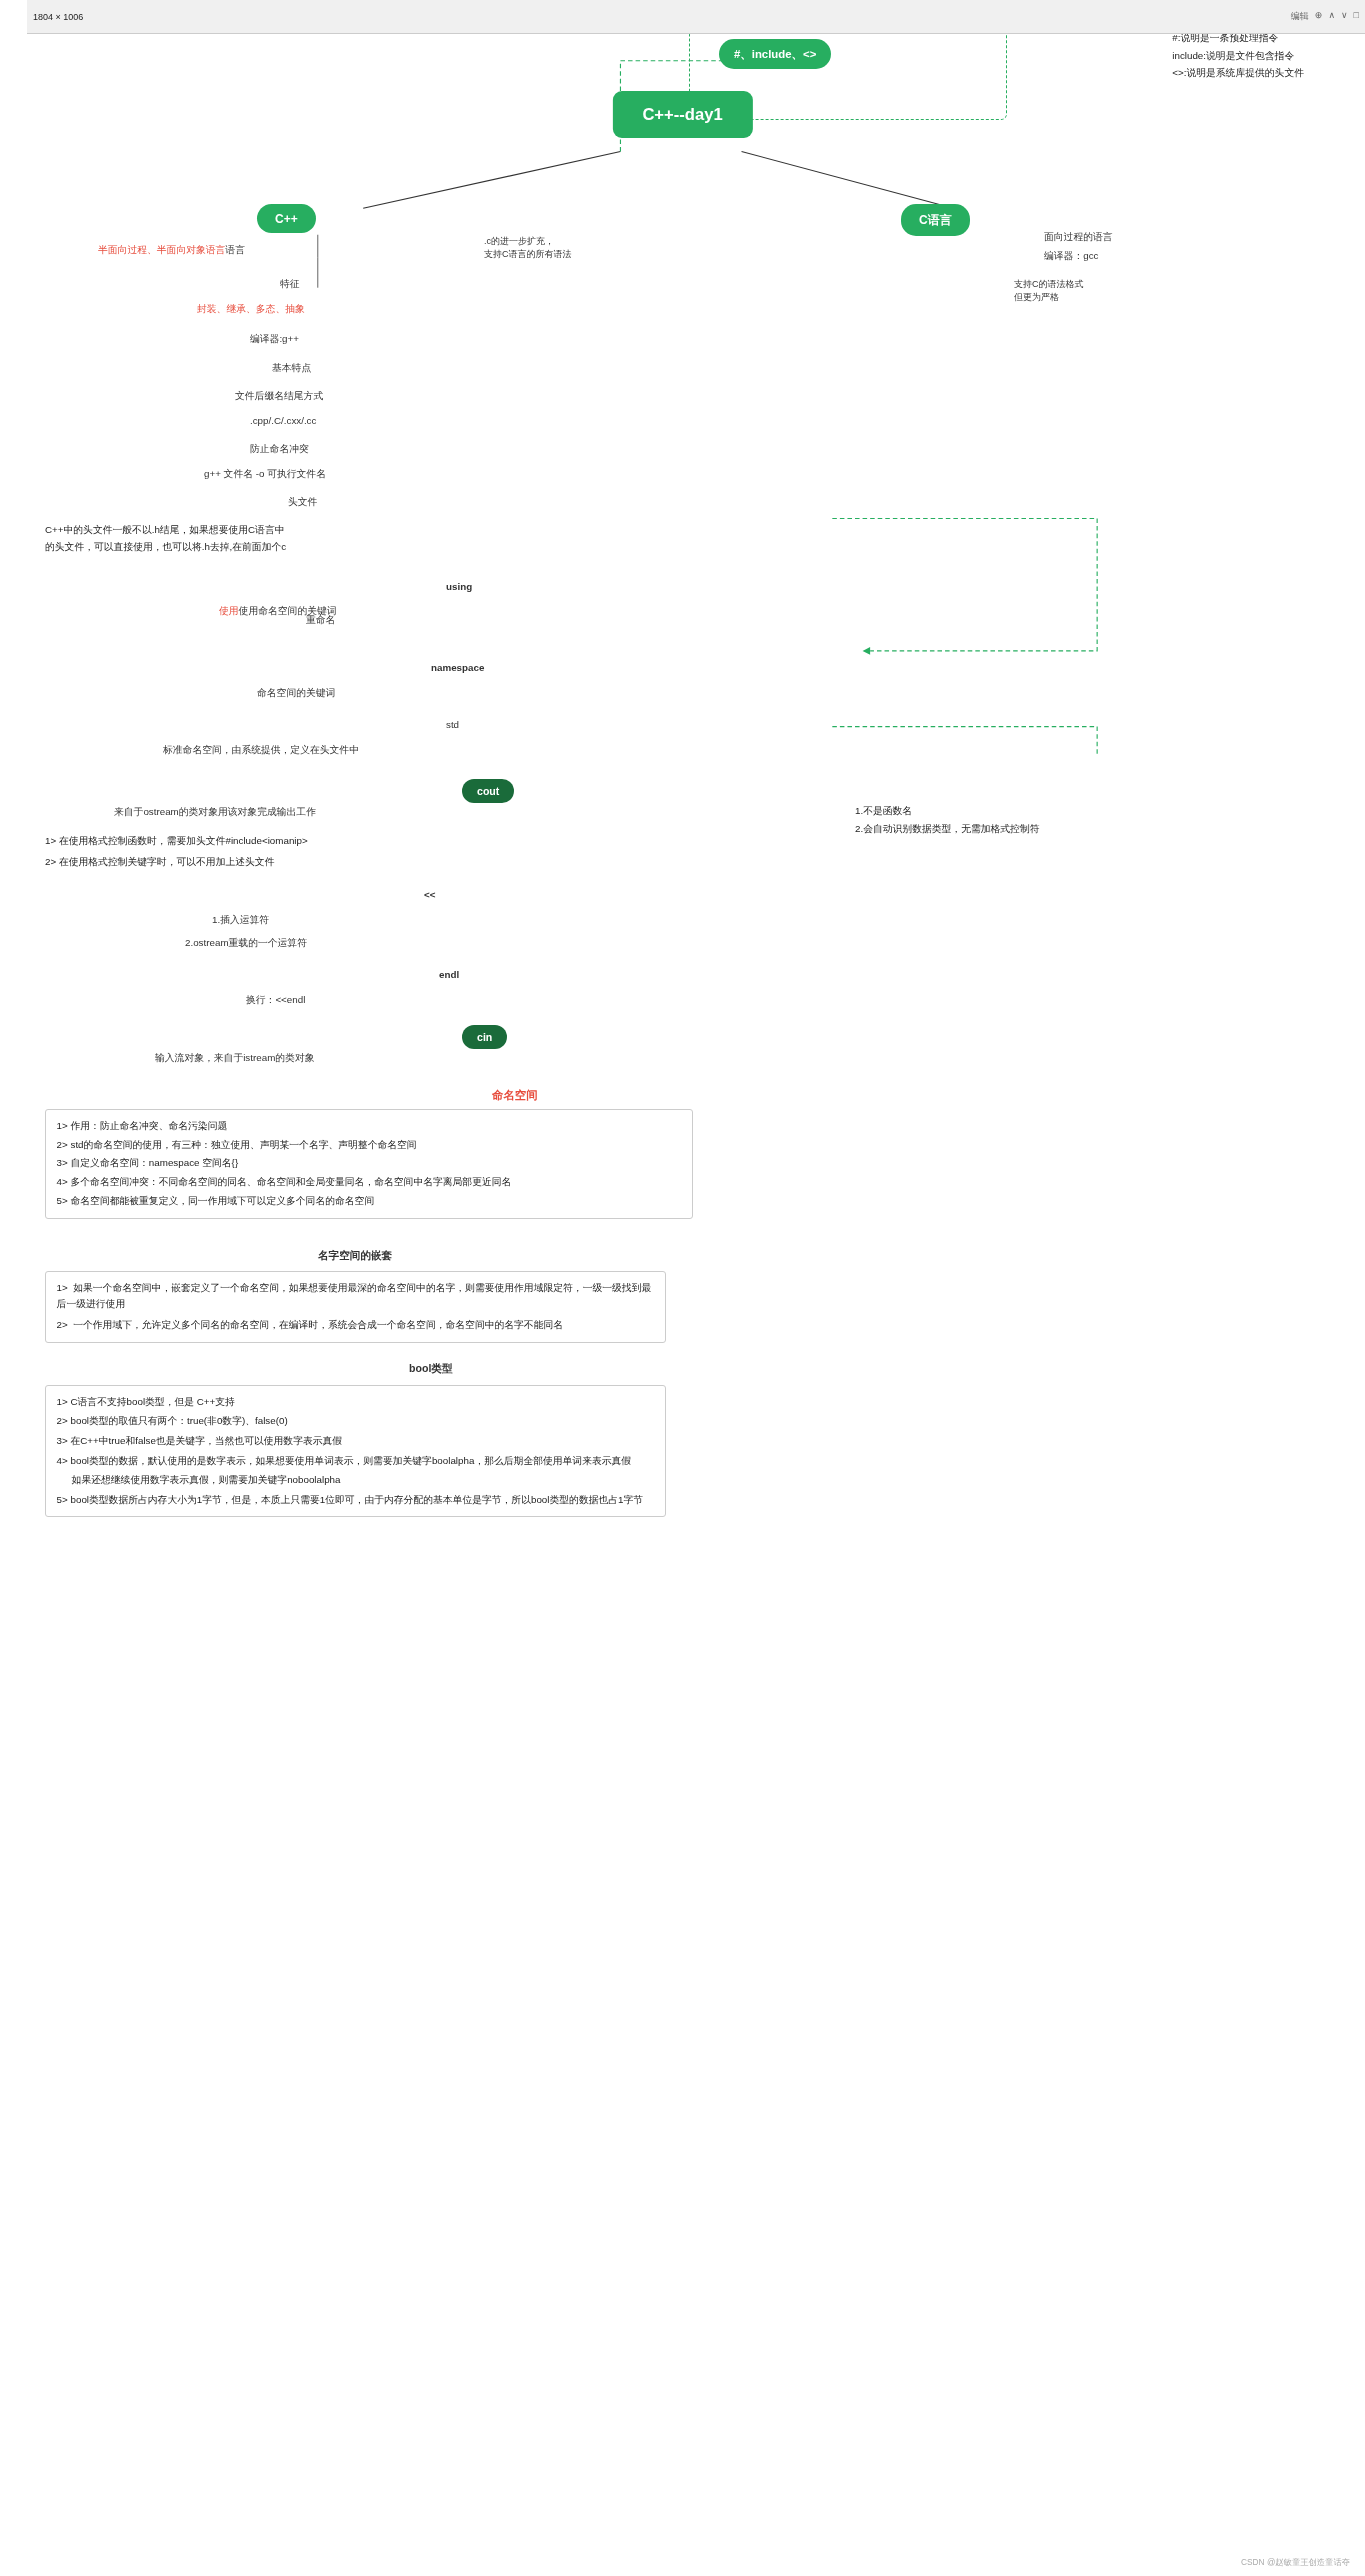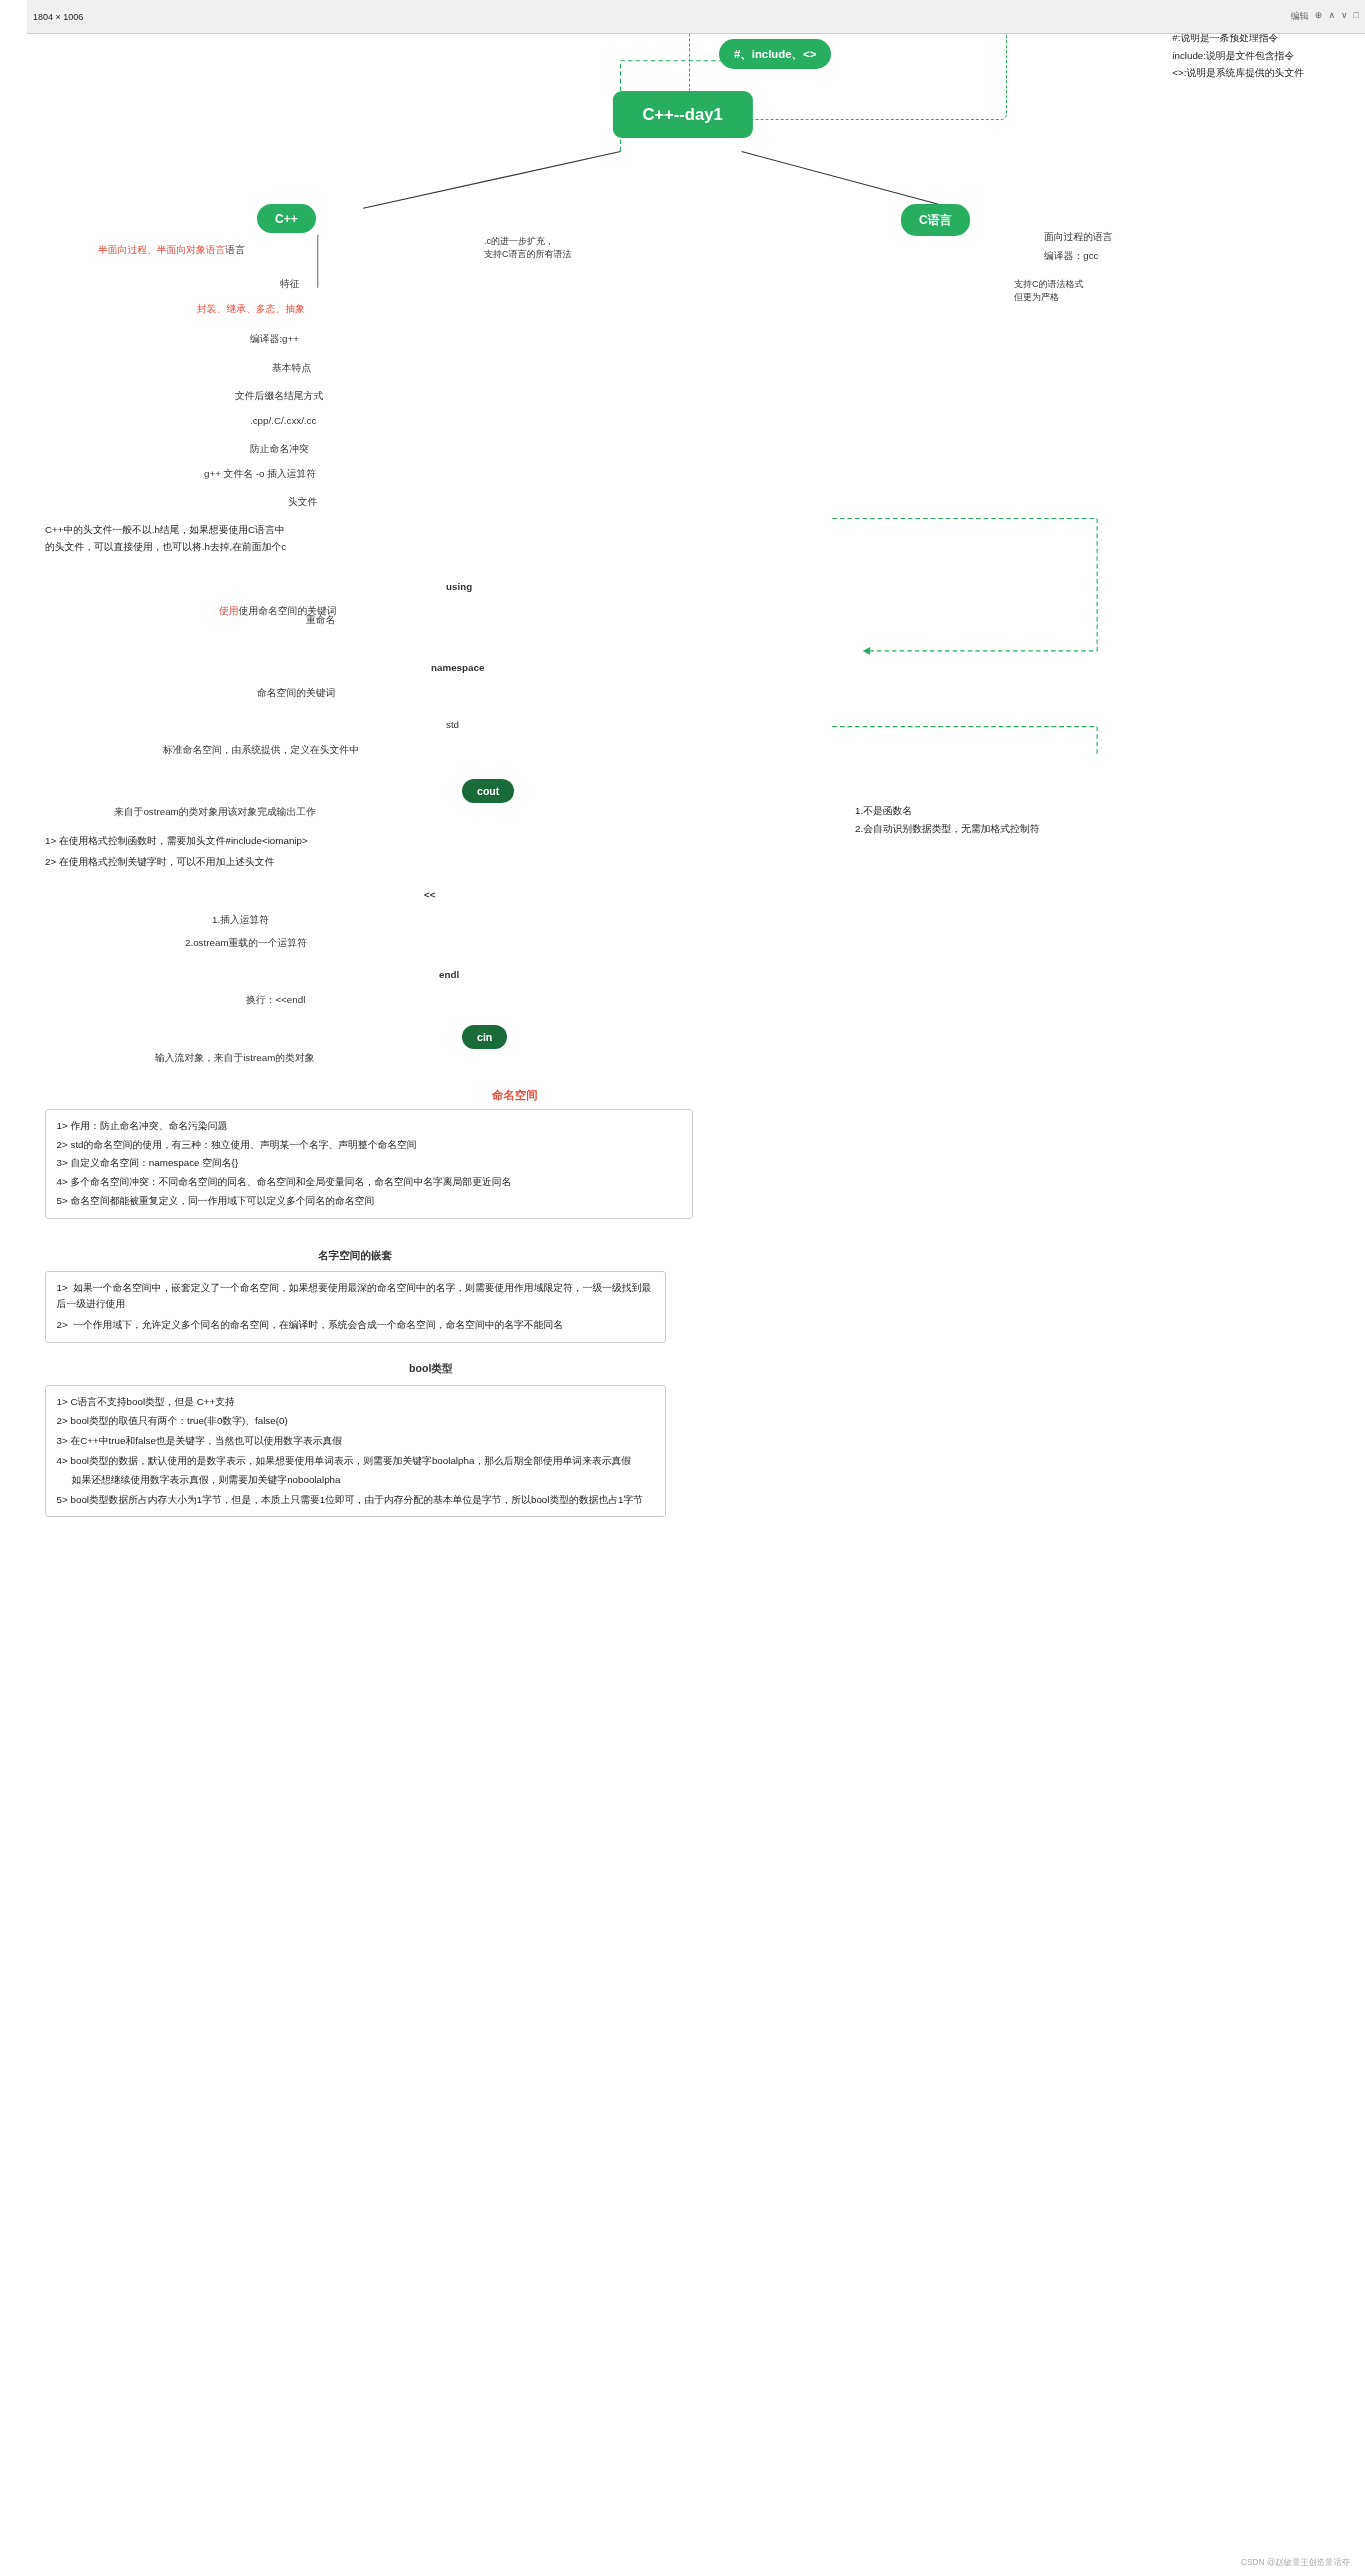--- a/index.html
+++ b/index.html
@@ -246,21 +246,21 @@
   <div class="label-text" style="left:1014px; top:278px; text-align:left;">
     <span style="font-size:9px;">支持C的语法格式<br>但更为严格</span>
   </div>
 
   <div class="label-text" style="left:272px; top:362px;">基本特点</div>
 
   <div class="label-text" style="left:235px; top:390px;">文件后缀名结尾方式</div>
   <div class="label-text" style="left:250px; top:415px;">.cpp/.C/.cxx/.cc</div>
 
   <div class="label-text" style="left:250px; top:443px;">防止命名冲突</div>
-  <div class="label-text" style="left:204px; top:468px;">g++ 文件名 -o 插入运算符</div>
+  <div class="label-text" style="left:204px; top:468px;">g++ 文件名 -o 可执行文件名</div>
 
   <div class="label-text" style="left:288px; top:496px;">头文件</div>
   <div class="content-block" style="left:45px; top:522px; max-width:424px;">
     <span style="white-space:pre-line;">C++中的头文件一般不以.h结尾，如果想要使用C语言中
 的头文件，可以直接使用，也可以将.h去掉,在前面加个c</span>
   </div>
 
   <div class="label-text" style="left:446px; top:581px; color:#333; font-weight:bold;">using</div>
 
   <div class="label-text" style="left:219px; top:605px;">

